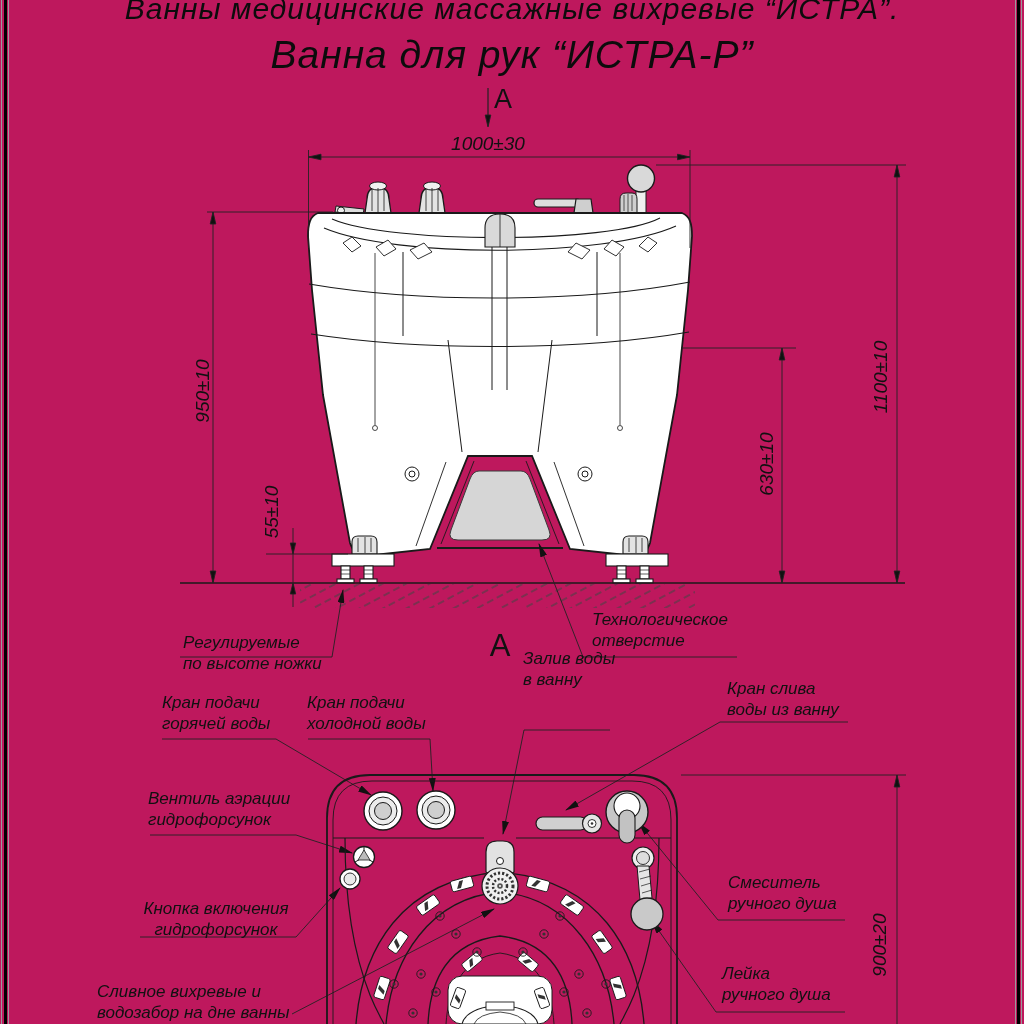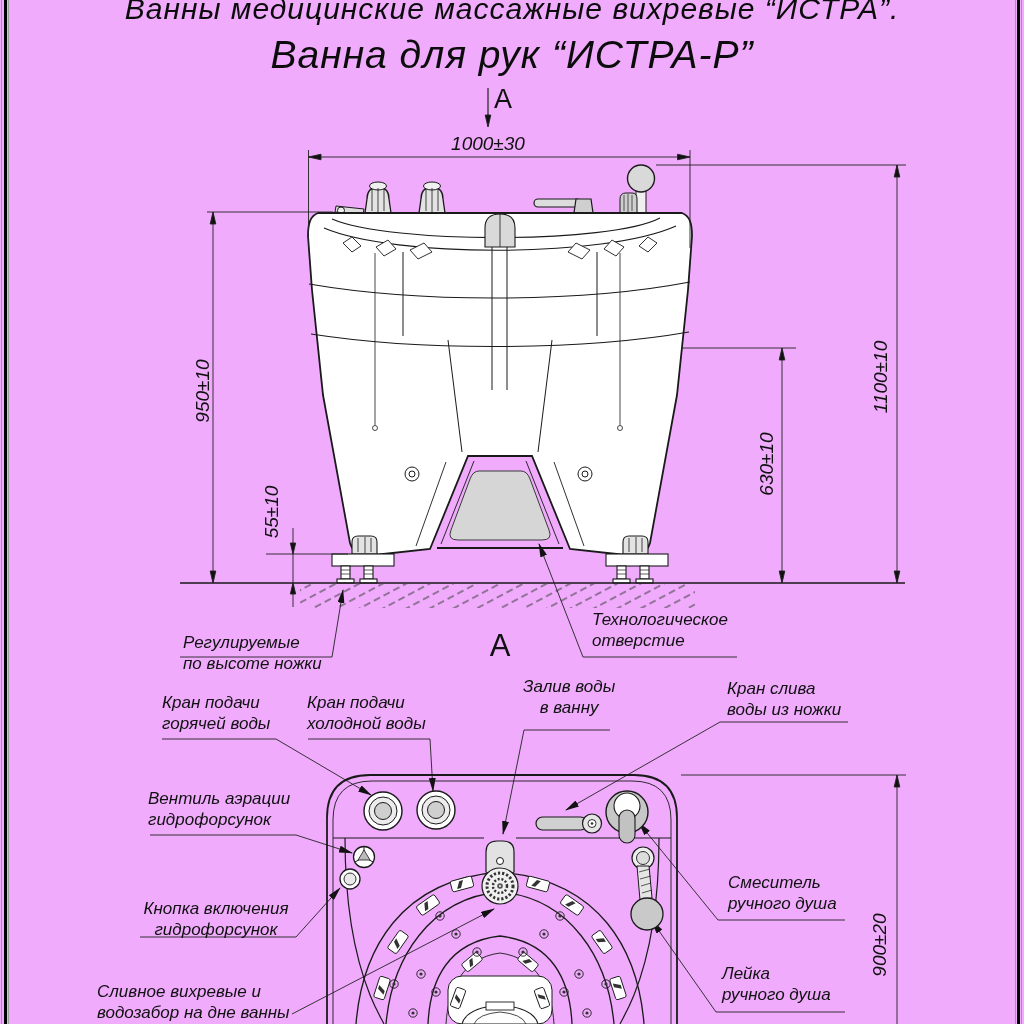--- a/index.html
+++ b/index.html
@@ -1,16 +1,16 @@
 <!DOCTYPE html>
 <html><head>
 <meta charset="utf-8">
 <style>
   html,body{margin:0;padding:0;background:#fff;}
-  .page{position:relative;width:1024px;height:1024px;background:#f0abfc;overflow:hidden;
+  .page{position:relative;width:1024px;height:1024px;background:#be185d;overflow:hidden;
         font-family:"Liberation Sans",sans-serif;color:#111;}
   .vline{position:absolute;top:0;bottom:0;}
   svg{position:absolute;left:0;top:0;}
   .lbl{position:absolute;font-style:italic;font-size:17px;line-height:21px;color:#111;white-space:nowrap;}
   .lbl span{display:block;}
   .dim{position:absolute;font-style:italic;font-size:19px;color:#111;text-align:center;white-space:nowrap;}
   .rot{transform:rotate(-90deg);}
   .secA{position:absolute;font-size:27px;color:#111;}
   .viewA{position:absolute;font-size:31px;color:#111;text-align:center;}
   .title{position:absolute;left:0;right:0;text-align:center;font-style:italic;color:#0c0c0c;}
@@ -351,27 +351,27 @@
     <span>отверстие</span>
   </div>
   <div class="lbl" style="left:162px;top:692px;">
     <span>Кран подачи</span>
     <span>горячей воды</span>
   </div>
   <div class="lbl" style="left:307px;top:692px;">
     <span>Кран подачи</span>
     <span>холодной воды</span>
   </div>
-  <div class="lbl" style="left:523px;top:676px;text-align:center;">
+  <div class="lbl" style="left:523px;top:648px;">
     <span>Залив воды</span>
     <span>в ванну</span>
   </div>
   <div class="lbl" style="left:727px;top:678px;">
     <span>Кран слива</span>
-    <span>воды из ножки</span>
+    <span>воды из ванну</span>
   </div>
   <div class="lbl" style="left:148px;top:788px;">
     <span>Вентиль аэрации</span>
     <span>гидрофорсунок</span>
   </div>
   <div class="lbl ctr" style="left:143px;top:890px;width:146px;margin-top:8px;">
     <span>Кнопка включения</span>
     <span>гидрофорсунок</span>
   </div>
   <div class="lbl" style="left:97px;top:981px;">

